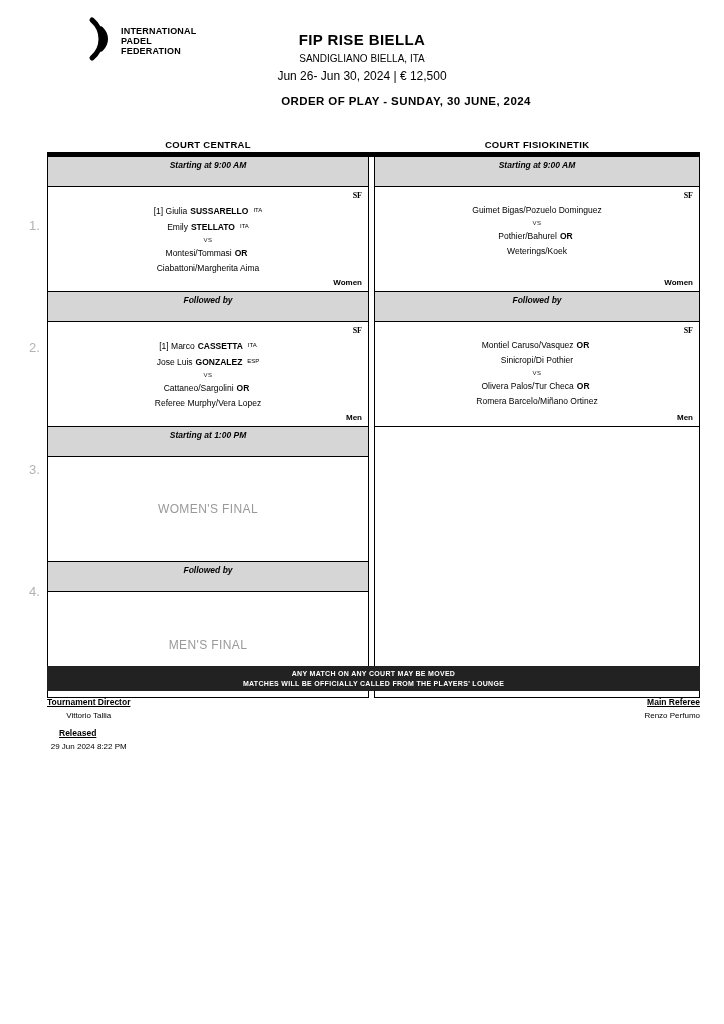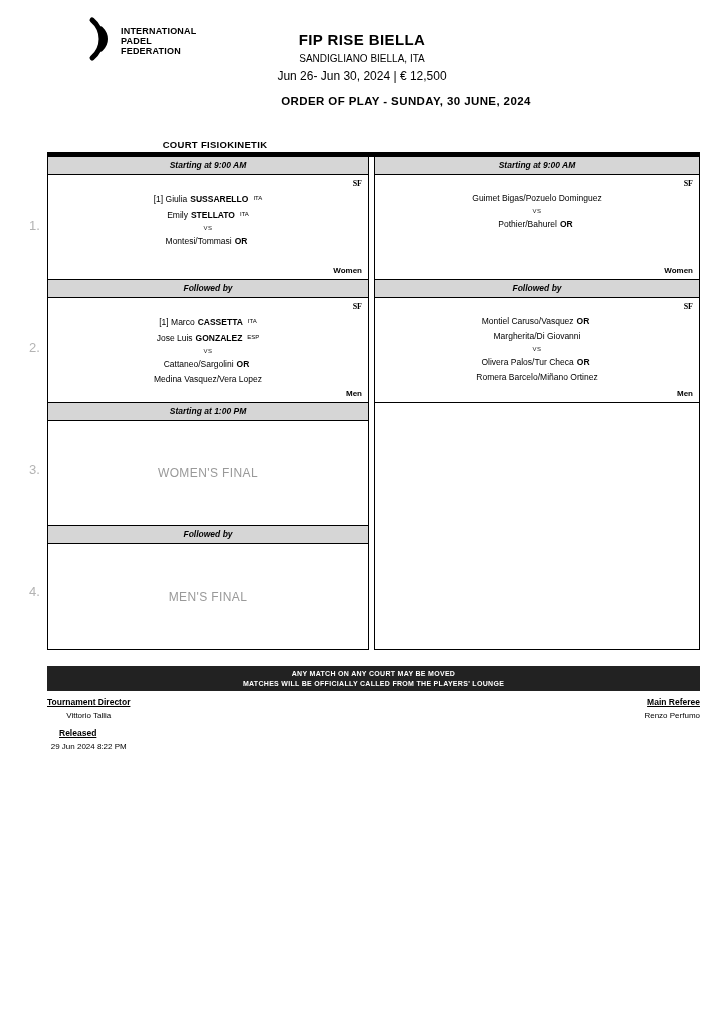--- a/index.html
+++ b/index.html
@@ -21,21 +21,21 @@
   .courts-header { position: absolute; top: 139px; left: 47px; width: 653px; display: flex; }
   .ch { width: 322px; text-align: center; font-weight: bold; font-size: 9.5px; letter-spacing: 0.3px; }
   .ch.rightc { width: 326px; margin-left: 5px; }
   .optable { position: absolute; top: 152px; left: 47px; width: 653px; }
   .topbar { height: 5px; background: #000; width: 653px; }
   .cols { display: flex; }
   .col { width: 322px; border: 1px solid #000; border-top: none; background: #fff; }
   .col.rightc { width: 326px; margin-left: 5px; }
   .sechdr {
     background: #d6d6d6; font-style: italic; font-weight: bold; font-size: 8.5px;
-    text-align: center; height: 18px; line-height: 16px; border-bottom: 1px solid #000;
+    text-align: center; height: 30px; line-height: 16px; border-bottom: 1px solid #000;
   }
   .cell { height: 105px; border-bottom: 1px solid #000; position: relative; }
   .col .cell:last-child { border-bottom: none; }
   .cell.empty-tall { height: 244px; }
   .tr-lbl { position: absolute; top: 4px; right: 6px; font-size: 8px; font-weight: bold; font-family: Liberation Serif, serif; }
   .br-lbl { position: absolute; bottom: 4px; right: 6px; font-size: 8px; font-weight: bold; }
   .teams { padding-top: 16px; text-align: center; font-size: 8.5px; }
   .pline { line-height: 15px; white-space: nowrap; }
   .pline b { margin: 0 3px; }
   .nat { font-size: 6px; vertical-align: 2px; margin-left: 2px; }
@@ -73,20 +73,21 @@
 
 <div class="header-block">
   <div class="t-title">FIP RISE BIELLA</div>
   <div class="t-sub">SANDIGLIANO BIELLA, ITA</div>
   <div class="t-dates">Jun 26- Jun 30, 2024  |  € 12,500</div>
 </div>
 
 <div class="order-title">ORDER OF PLAY - SUNDAY, 30 JUNE, 2024</div>
 
 <div class="courts-header">
+  <div class="ch">COURT CENTRAL</div>
   <div class="ch rightc">COURT FISIOKINETIK</div>
 </div>
 
 <div class="optable">
   <div class="topbar"></div>
   <div class="rownum" style="top:66px">1.</div>
   <div class="rownum" style="top:188px">2.</div>
   <div class="rownum" style="top:310px">3.</div>
   <div class="rownum" style="top:432px">4.</div>
 
@@ -95,34 +96,35 @@
     <div class="col">
       <div class="sechdr">Starting at 9:00 AM</div>
 
       <div class="cell">
         <div class="tr-lbl">SF</div>
         <div class="teams">
           <div class="pline"><span>[1]  Giulia</span><b>SUSSARELLO</b><span class="nat">ITA</span></div>
           <div class="pline"><span>Emily</span><b>STELLATO</b><span class="nat">ITA</span></div>
           <div class="vsline">VS</div>
           <div class="pline"><span>Montesi/Tommasi</span><b>OR</b></div>
+          <div class="pline"><span>Ciabattoni/Margherita Aima</span></div>
         </div>
         <div class="br-lbl">Women</div>
       </div>
 
       <div class="sechdr">Followed by</div>
 
       <div class="cell">
         <div class="tr-lbl">SF</div>
         <div class="teams">
           <div class="pline"><span>[1]  Marco</span><b>CASSETTA</b><span class="nat">ITA</span></div>
           <div class="pline"><span>Jose Luis</span><b>GONZALEZ</b><span class="nat">ESP</span></div>
           <div class="vsline">VS</div>
           <div class="pline"><span>Cattaneo/Sargolini</span><b>OR</b></div>
-          <div class="pline"><span>Medina Vasquez/Vera Lopez</span></div>
+          <div class="pline"><span>Referee Murphy/Vera Lopez</span></div>
         </div>
         <div class="br-lbl">Men</div>
       </div>
 
       <div class="sechdr">Starting at 1:00 PM</div>
 
       <div class="cell final">
         <div class="final-label">WOMEN'S FINAL</div>
       </div>
 
@@ -135,31 +137,32 @@
 
     <div class="col rightc">
       <div class="sechdr">Starting at 9:00 AM</div>
 
       <div class="cell">
         <div class="tr-lbl">SF</div>
         <div class="teams">
           <div class="pline"><span>Guimet Bigas/Pozuelo Dominguez</span></div>
           <div class="vsline">VS</div>
           <div class="pline"><span>Pothier/Bahurel</span><b>OR</b></div>
+          <div class="pline"><span>Weterings/Koek</span></div>
         </div>
         <div class="br-lbl">Women</div>
       </div>
 
       <div class="sechdr">Followed by</div>
 
       <div class="cell">
         <div class="tr-lbl">SF</div>
         <div class="teams">
           <div class="pline"><span>Montiel Caruso/Vasquez</span><b>OR</b></div>
-          <div class="pline"><span>Margherita/Di Giovanni</span></div>
+          <div class="pline"><span>Sinicropi/Di Pothier</span></div>
           <div class="vsline">VS</div>
           <div class="pline"><span>Olivera Palos/Tur Checa</span><b>OR</b></div>
           <div class="pline"><span>Romera Barcelo/Miñano Ortinez</span></div>
         </div>
         <div class="br-lbl">Men</div>
       </div>
 
       <div class="cell empty-tall"></div>
     </div>
   </div>

